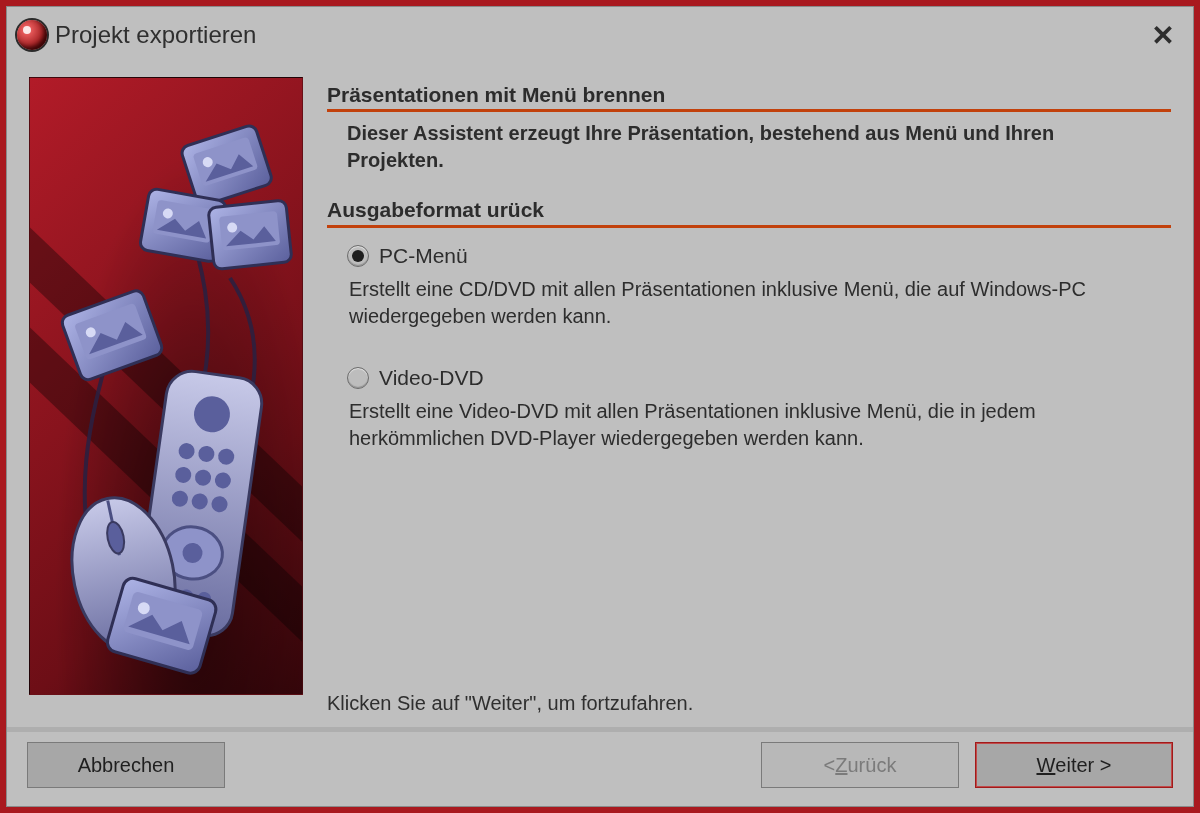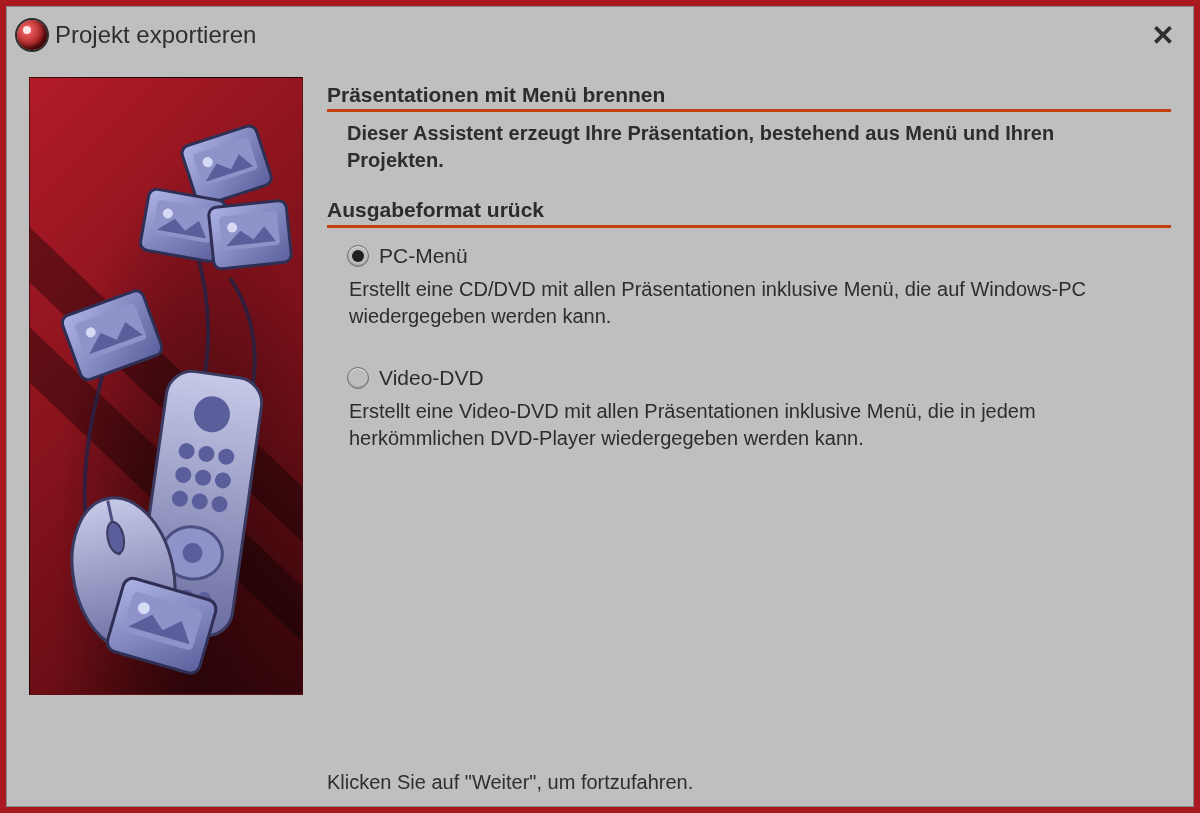--- a/index.html
+++ b/index.html
@@ -251,15 +251,30 @@
             <span id="r0" class="radio"></span>
             <span class="opt-label">Video-DVD</span>
           </div>
           <div class="opt-desc">Erstellt eine Video-DVD mit allen Präsentationen inklusive Menü, die in jedem herkömmlichen DVD-Player wiedergegeben werden kann.</div>
         </div>
 
         <div class="footer-hint">Klicken Sie auf "Weiter", um fortzufahren.</div>
       </div>
     </div>
 
+    <div class="button-row">
+      <div class="btn">
+        <span>Abbrechen</span>
+      </div>
+      <div class="spacer"></div>
+      <div class="btn disabled">
+        <span>&lt; </span>
+          <span class="ul">Z</span>
+          <span>urück</span>
+      </div>
+      <div class="btn primary">
+        <span class="ul">W</span>
+          <span>eiter &gt;</span>
+      </div>
+    </div>
 
   </div>
 </div>
 
 </body></html>

